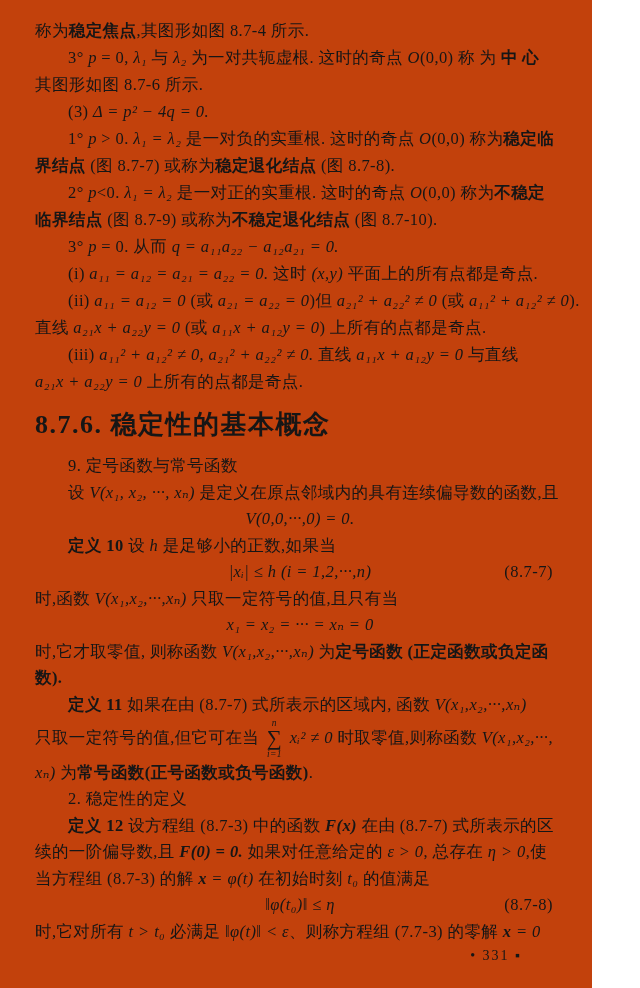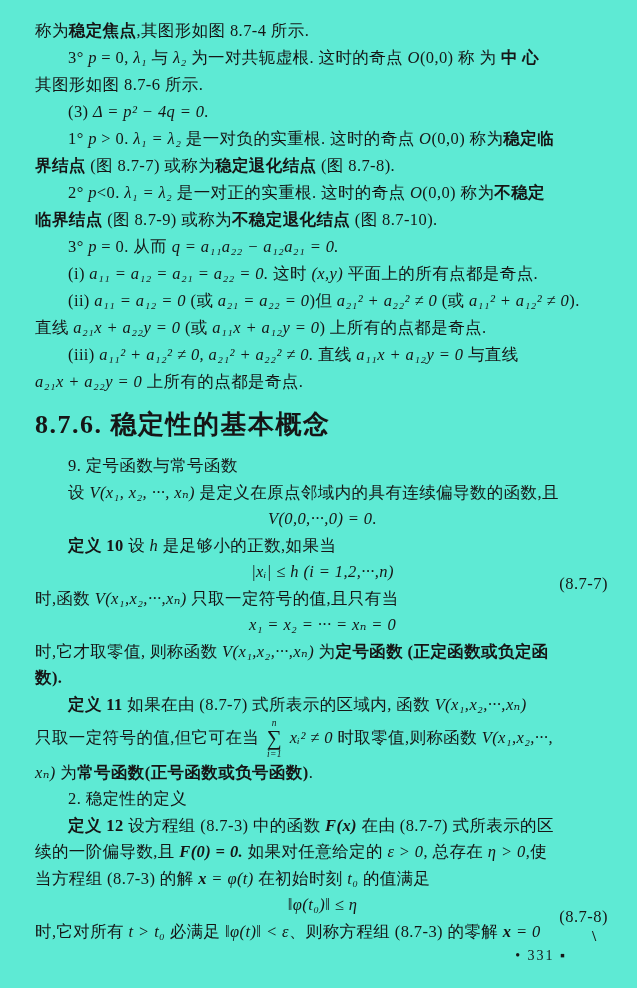--- a/index.html
+++ b/index.html
@@ -1,20 +1,20 @@
 <!DOCTYPE html>
 <html><head>
 <meta charset="utf-8">
 <style>
   html,body { margin:0; padding:0; }
   .page {
     position: relative;
-    width: 637px;
+    width: 592px;
     height: 988px;
-    background: #5eead4;
+    background: #c2410c;
     overflow: hidden;
     font-family: "Liberation Serif", "DejaVu Serif", "DejaVu Sans", serif;
     color: #161616;
   }
   .page-text {
     position: absolute;
     left: 35px;
     right: 27px;
     top: 17px;
   }
@@ -33,25 +33,24 @@
     font-weight: bold;
     letter-spacing: 1.5px;
     line-height: 30px;
     margin: 15px 0 13px 0;
   }
   .b { font-weight: bold; }
   .m { font-style: italic; }
   .b.m { font-weight: bold; font-style: italic; margin-top: 18px; }
   .eqlabel {
     position: absolute;
-    right: 2px;
+    right: 12px;
     top: 0;
     font-style: normal;
     letter-spacing: 0.5px;
-    margin-top: 12px;
   }
   .sum {
     display: inline-flex;
     flex-direction: column;
     align-items: center;
     vertical-align: middle;
     line-height: 1;
     margin: 0 3px;
     font-style: normal;
   }
@@ -108,18 +107,18 @@
             <span class="sum-top">n</span>
             <span class="sum-mid">∑</span>
             <span class="sum-bot">i=1</span>
           </span><span class="m"> xᵢ² ≠ 0</span><span> 时取零值,则称函数 </span><span class="m">V(x₁,x₂,···,</span></div>
         <div class="ln"><span class="m">xₙ)</span><span> 为</span><span class="b">常号函数(正号函数或负号函数)</span><span>.</span></div>
         <div class="ln indent"><span>2. 稳定性的定义</span></div>
         <div class="ln indent"><span class="b">定义 12</span><span>  设方程组 (8.7-3) 中的函数 </span><span class="b m">F(x)</span><span> 在由 (8.7-7) 式所表示的区</span></div>
         <div class="ln"><span>续的一阶偏导数,且 </span><span class="b m">F(0) = 0.</span><span> 如果对任意给定的 </span><span class="m">ε &gt; 0</span><span>, 总存在 </span><span class="m">η &gt; 0</span><span>,使</span></div>
         <div class="ln"><span>当方程组 (8.7-3) 的解 </span><span class="b m">x</span><span class="m"> = φ(t)</span><span> 在初始时刻 </span><span class="m">t₀</span><span> 的值满足</span></div>
         <div class="ln center"><span class="m">‖φ(t₀)‖ ≤ η</span><span class="eqlabel">(8.7-8)</span></div>
-        <div class="ln"><span>时,它对所有 </span><span class="m">t &gt; t₀</span><span> 必满足 </span><span class="m">‖φ(t)‖ &lt; ε</span><span>、则称方程组 (8.7-3) 的零解 </span><span class="b m">x</span><span class="m"> = 0</span></div>
+        <div class="ln"><span>时,它对所有 </span><span class="m">t &gt; t₀</span><span> 必满足 </span><span class="m">‖φ(t)‖ &lt; ε</span><span>、则称方程组 (7.7-3) 的零解 </span><span class="b m">x</span><span class="m"> = 0</span></div>
       </div>
     </div>
   <div class="stray-mark">\</div>
   <div class="footer">• 331 ▪</div>
 </div>
 
 </body></html>

